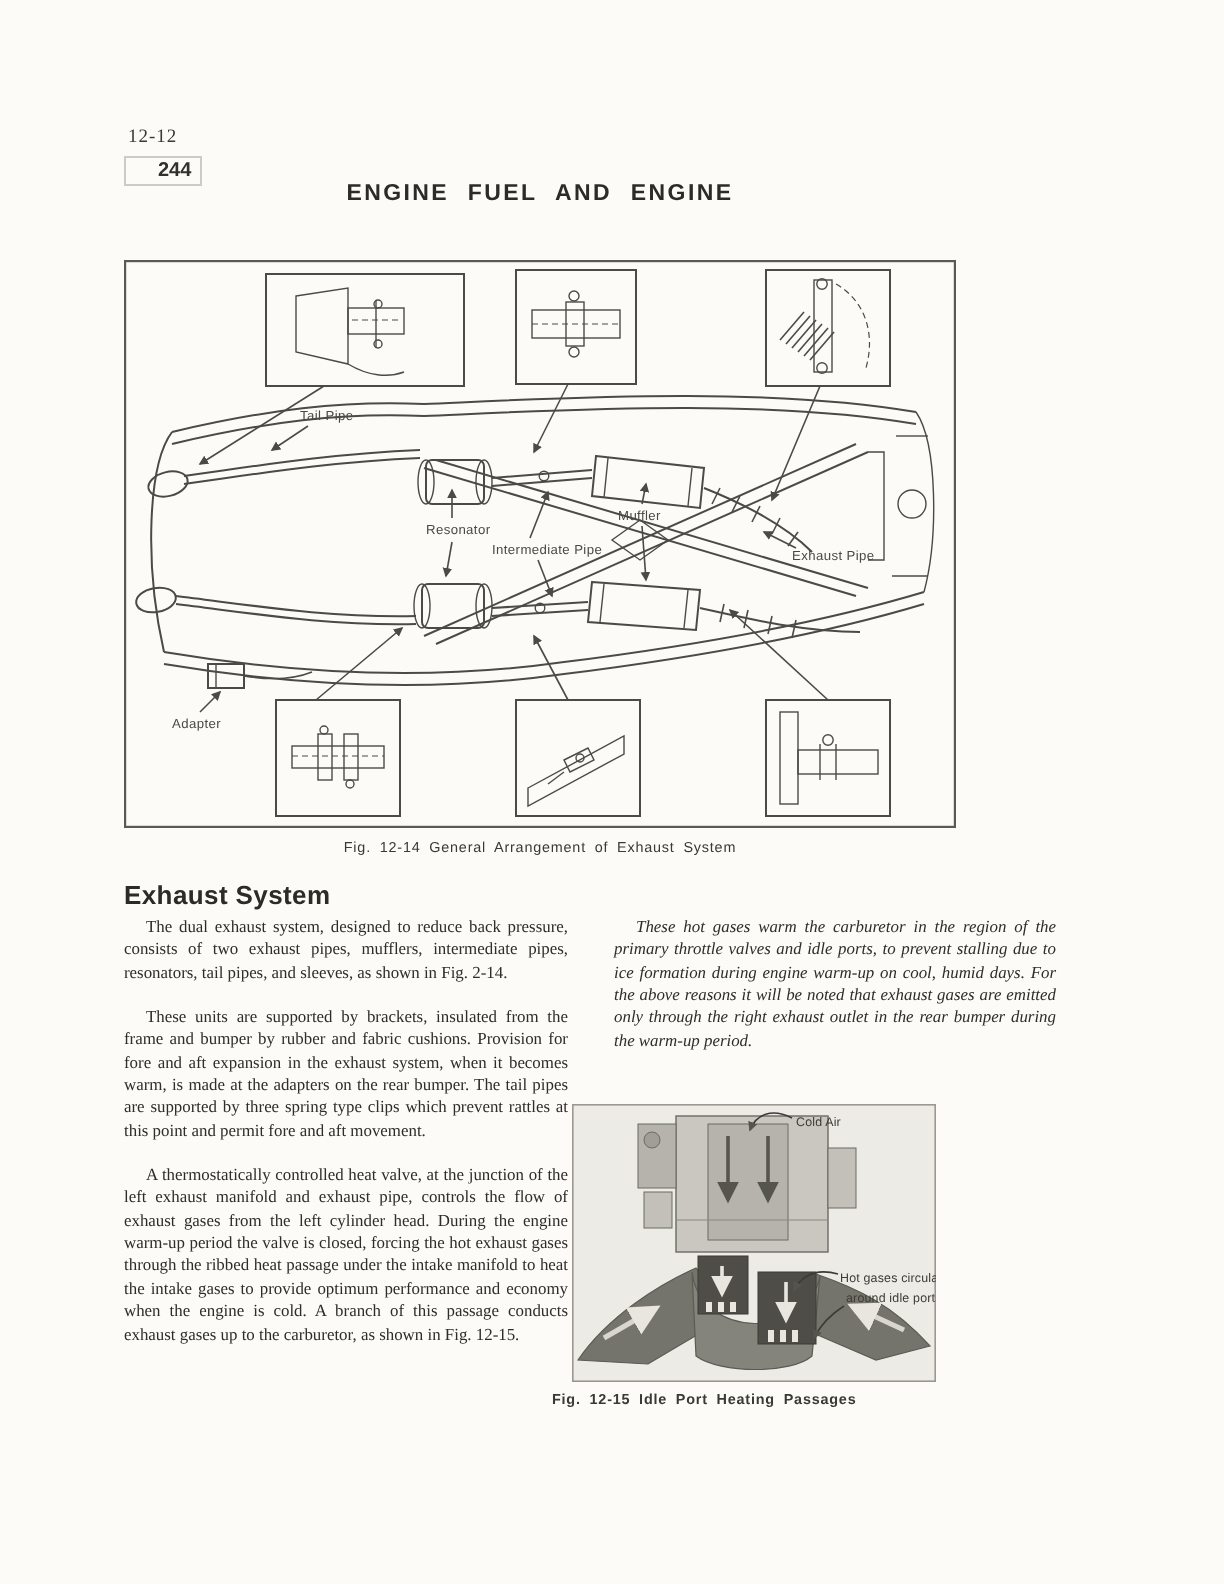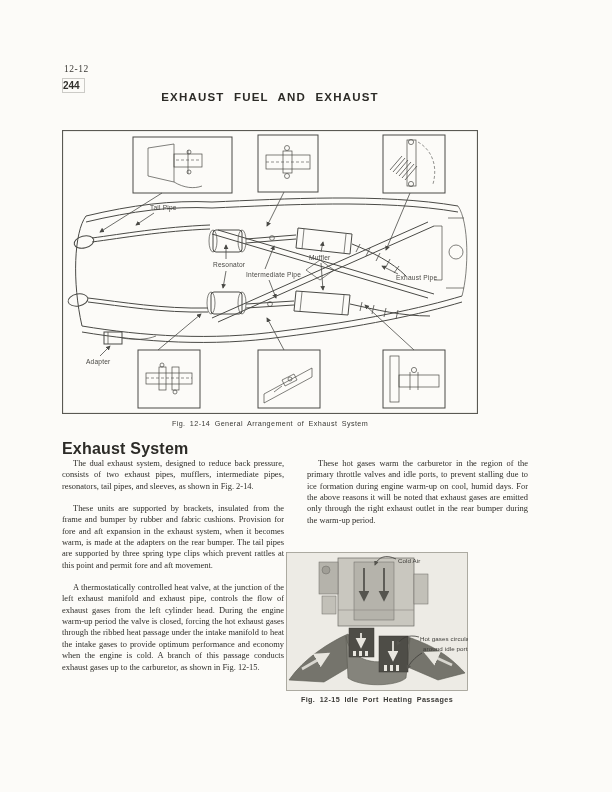--- a/index.html
+++ b/index.html
@@ -1,54 +1,54 @@
 <!DOCTYPE html>
 <html><head>
 <meta charset="utf-8">
 <style>
   html,body{margin:0;padding:0;background:#ffffff;}
   .page{position:relative;width:612px;height:792px;background:#fcfbf8;overflow:hidden;
         font-family:"Liberation Serif",serif;color:#2e2d29;}
   .pageref{position:absolute;left:64px;top:64px;font-size:9.5px;letter-spacing:.5px;color:#3a3935;}
   .stamp{position:absolute;left:62px;top:78px;font-family:"Liberation Sans",sans-serif;
-         font-weight:bold;font-size:10px;color:#32312d;padding:1px 4px 1px 0;
+         font-weight:bold;font-size:10px;color:#32312d;padding:1px 4px 1px 16px;
          border:1px solid rgba(60,58,50,.25);}
   .title{position:absolute;left:62px;top:91px;width:416px;text-align:center;
          font-family:"Liberation Sans",sans-serif;font-weight:bold;font-size:11.5px;
          letter-spacing:1.2px;word-spacing:5px;color:#2c2b27;}
   .fig1{position:absolute;left:62px;top:130px;width:416px;height:284px;}
   .fig1 svg{display:block;}
   .figcap1{position:absolute;left:62px;top:419px;width:416px;text-align:center;
            font-family:"Liberation Sans",sans-serif;font-weight:400;font-size:7.2px;
            letter-spacing:.4px;word-spacing:2px;color:#3a3935;}
   .sechead{position:absolute;left:62px;top:440px;font-family:"Liberation Sans",sans-serif;
-           font-weight:bold;font-size:16px;color:#2c2b27;letter-spacing:.2px;}
+           font-weight:bold;font-size:13px;color:#2c2b27;letter-spacing:.2px;}
   .col{position:absolute;top:458px;font-size:8.45px;line-height:11.35px;text-align:justify;
        color:#2e2d29;}
   .col p{margin:0 0 11px 0;text-indent:11px;}
   .col-left{left:62px;width:222px;}
-  .col-right{left:307px;width:221px;}
+  .col-right{left:307px;width:221px;font-style:italic;}
   .fig2{position:absolute;left:286px;top:552px;width:182px;height:139px;}
-  .figcap2{position:absolute;left:276px;top:695px;width:202px;text-align:center;
+  .figcap2{position:absolute;left:276px;top:695px;width:202px;
            font-family:"Liberation Sans",sans-serif;font-weight:600;font-size:7.2px;
            letter-spacing:.4px;word-spacing:2px;color:#3a3935;}
   .flabel{font-family:"Liberation Sans",sans-serif;font-size:6.6px;fill:#4a4945;letter-spacing:.2px;}
   .flabel2{font-family:"Liberation Sans",sans-serif;font-size:6.2px;fill:#3c3b37;letter-spacing:.1px;}
   .ln{stroke:#4a4a46;stroke-width:1;fill:none;}
   .lnt{stroke:#4a4a46;stroke-width:.7;fill:none;}
   .ldr{stroke:#4a4a46;stroke-width:.8;fill:none;}
 </style>
 </head>
 <body>
 
 <div class="page">
 
   <div class="pageref">12-12</div>
   <div class="stamp">244</div>
-  <div class="title">EXHAUST FUEL AND EXHAUST</div>
+  <div class="title">ENGINE FUEL AND ENGINE</div>
 
   <div class="fig1">
     <svg width="416" height="284" viewBox="0 0 416 284">
       <defs>
         <marker id="ah" markerWidth="7" markerHeight="7" refX="5" refY="3" orient="auto">
           <path d="M0,0 L6,3 L0,6 Z" fill="#4a4a46"></path>
         </marker>
       </defs>
 
       <rect x="0.5" y="0.5" width="415" height="283" fill="none" stroke="#5a5953" stroke-width="1.2"></rect>

